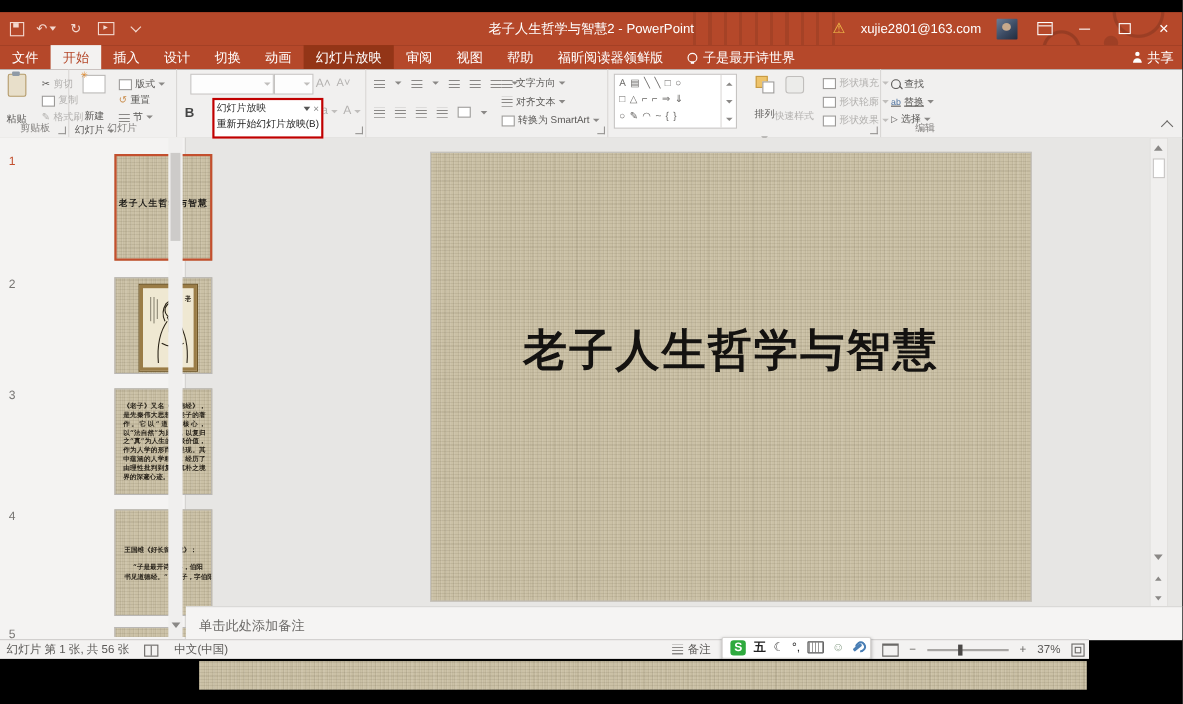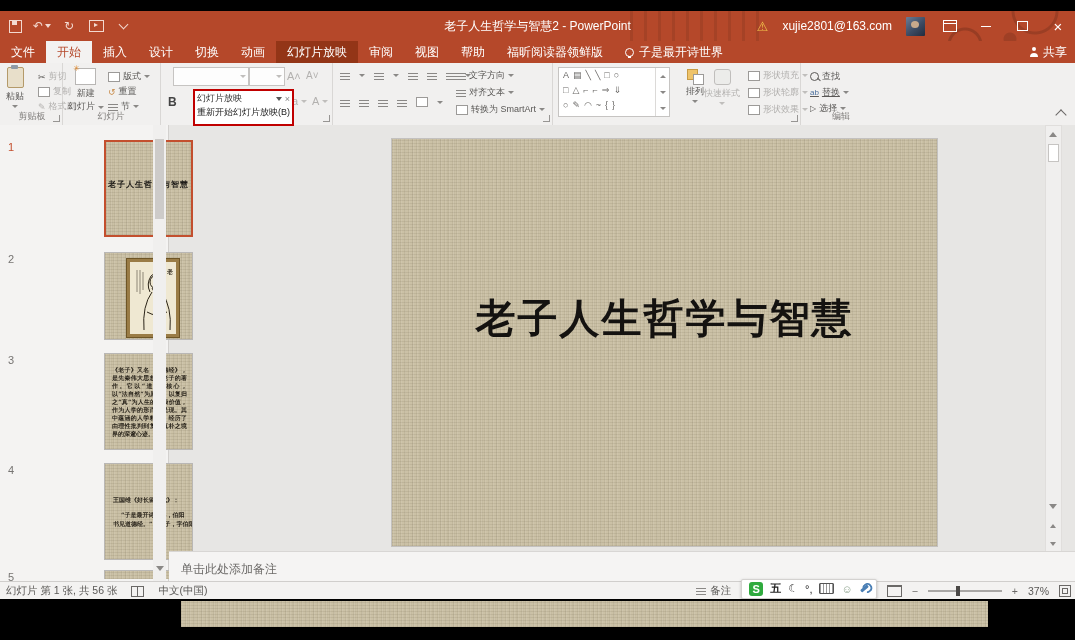--- a/index.html
+++ b/index.html
@@ -45,21 +45,21 @@
   .share{position:absolute;right:8px;top:0;height:22px;display:flex;align-items:center;gap:5px;font-size:12px;color:#fff;}
   .person{width:8px;height:4px;border-radius:4px 4px 0 0;background:#fff;position:relative;margin-top:6px;}
   .person::before{content:"";position:absolute;left:2px;top:-6px;width:4px;height:4px;border-radius:50%;background:#fff;}
 
   
   .ribbon{left:0;top:63px;width:1075px;height:62px;background:#f1f0ef;border-bottom:1px solid #d2d0ce;font-size:9px;color:#5a5856;}
   .grp{position:absolute;top:0;height:62px;border-right:1px solid #d9d7d5;}
   .grp-label{position:absolute;left:0;right:0;bottom:2px;text-align:center;color:#807e7c;font-size:9px;}
   .launcher{position:absolute;right:2px;bottom:3px;width:6px;height:6px;border-right:1px solid #979593;border-bottom:1px solid #979593;}
   .vtext{display:flex;flex-direction:column;align-items:center;}
-  .bigbtn{position:absolute;display:flex;flex-direction:column;align-items:center;gap:2px;justify-content:center;}
+  .bigbtn{position:absolute;display:flex;flex-direction:column;align-items:center;gap:14px;justify-content:center;}
   .srow{position:absolute;display:flex;align-items:center;gap:3px;white-space:nowrap;}
   .dis{color:#b3b1af;}
   .dn6{border-left:3px solid transparent;border-right:3px solid transparent;border-top:3px solid #8a8886;display:inline-block;}
   .dn6.d{border-top-color:#c0bebc;}
   .ic-clip{width:15px;height:19px;background:#e8dfca;border:1px solid #b49a6a;border-radius:2px;position:relative;}
   .ic-clip::after{content:"";position:absolute;left:3px;top:-3px;width:7px;height:4px;background:#8f9aa6;border-radius:1px;}
   .ic-newslide{width:19px;height:15px;background:#fff;border:1px solid #b8b6b4;position:relative;}
   .ic-newslide::after{content:"✳";position:absolute;left:-3px;top:-5px;color:#e08a2e;font-size:8px;}
   .ic-box{width:10px;height:8px;border:1px solid #9c9a98;background:#fff;display:inline-block;}
   .ic-bars{width:10px;height:9px;display:inline-block;background:repeating-linear-gradient(0deg,#8a8886 0 1px,transparent 1px 3px);}
@@ -106,21 +106,21 @@
   .escroll{position:absolute;right:13px;top:0;width:15px;height:440px;background:#f0efee;border:1px solid #e0deDC;}
   .ethumb{position:absolute;left:2px;top:18px;width:9px;height:16px;background:#fff;border:1px solid #c6c4c2;}
   .tri-up{border-left:4px solid transparent;border-right:4px solid transparent;border-bottom:5px solid #8a8886;width:0;height:0;}
   .tri-dn{border-left:4px solid transparent;border-right:4px solid transparent;border-top:5px solid #8a8886;width:0;height:0;}
   .dbl{display:flex;flex-direction:column;gap:1px;align-items:center;}
   .dbl .tri-up,.dbl .tri-dn{border-left-width:3px;border-right-width:3px;border-bottom-width:4px;border-top-width:4px;}
   .notespane{left:169px;top:551px;width:906px;height:30px;background:#f5f4f3;border-top:1px solid #d8d6d4;}
   .notes-text{position:absolute;left:12px;top:9px;font-size:12px;color:#6b6967;}
 
   
-  .statusbar{left:0;top:581px;width:1075px;height:17px;background:#f3f2f1;border-top:1px solid #d0cecc;font-size:10.5px;color:#5a5856;}
+  .statusbar{left:0;top:581px;width:990px;height:17px;background:#f3f2f1;border-top:1px solid #d0cecc;font-size:10.5px;color:#5a5856;}
   .sb-left{position:absolute;left:6px;top:2px;display:flex;gap:14px;align-items:center;}
   .ic-book{width:11px;height:9px;border:1px solid #6a6866;position:relative;display:inline-block;}
   .ic-book::after{content:"";position:absolute;left:5px;top:0;width:1px;height:9px;background:#6a6866;}
   .sb-right{position:absolute;right:4px;top:0px;height:17px;display:flex;align-items:center;gap:10px;}
   .ime{display:flex;align-items:center;gap:7px;background:#fff;border:1px solid #d4d2d0;border-radius:2px;box-shadow:0 1px 3px rgba(0,0,0,.25);padding:1px 7px;height:16px;position:relative;top:-2px;}
   .sogou{width:14px;height:14px;background:#2faa3e;color:#fff;border-radius:3px;font-weight:bold;font-size:11px;display:flex;align-items:center;justify-content:center;}
   .ime-it{font-size:11px;color:#222;}
   .ic-kbd{width:13px;height:9px;border:1px solid #555;border-radius:1px;background:repeating-linear-gradient(90deg,#999 0 1px,transparent 1px 3px);}
   .ic-wrench{width:9px;height:3px;background:#4a7fb5;transform:rotate(-40deg);border-radius:1px;position:relative;}
   .ic-wrench::after{content:"";position:absolute;right:-3px;top:-2px;width:6px;height:6px;border:2px solid #4a7fb5;border-radius:50%;border-left-color:transparent;}

